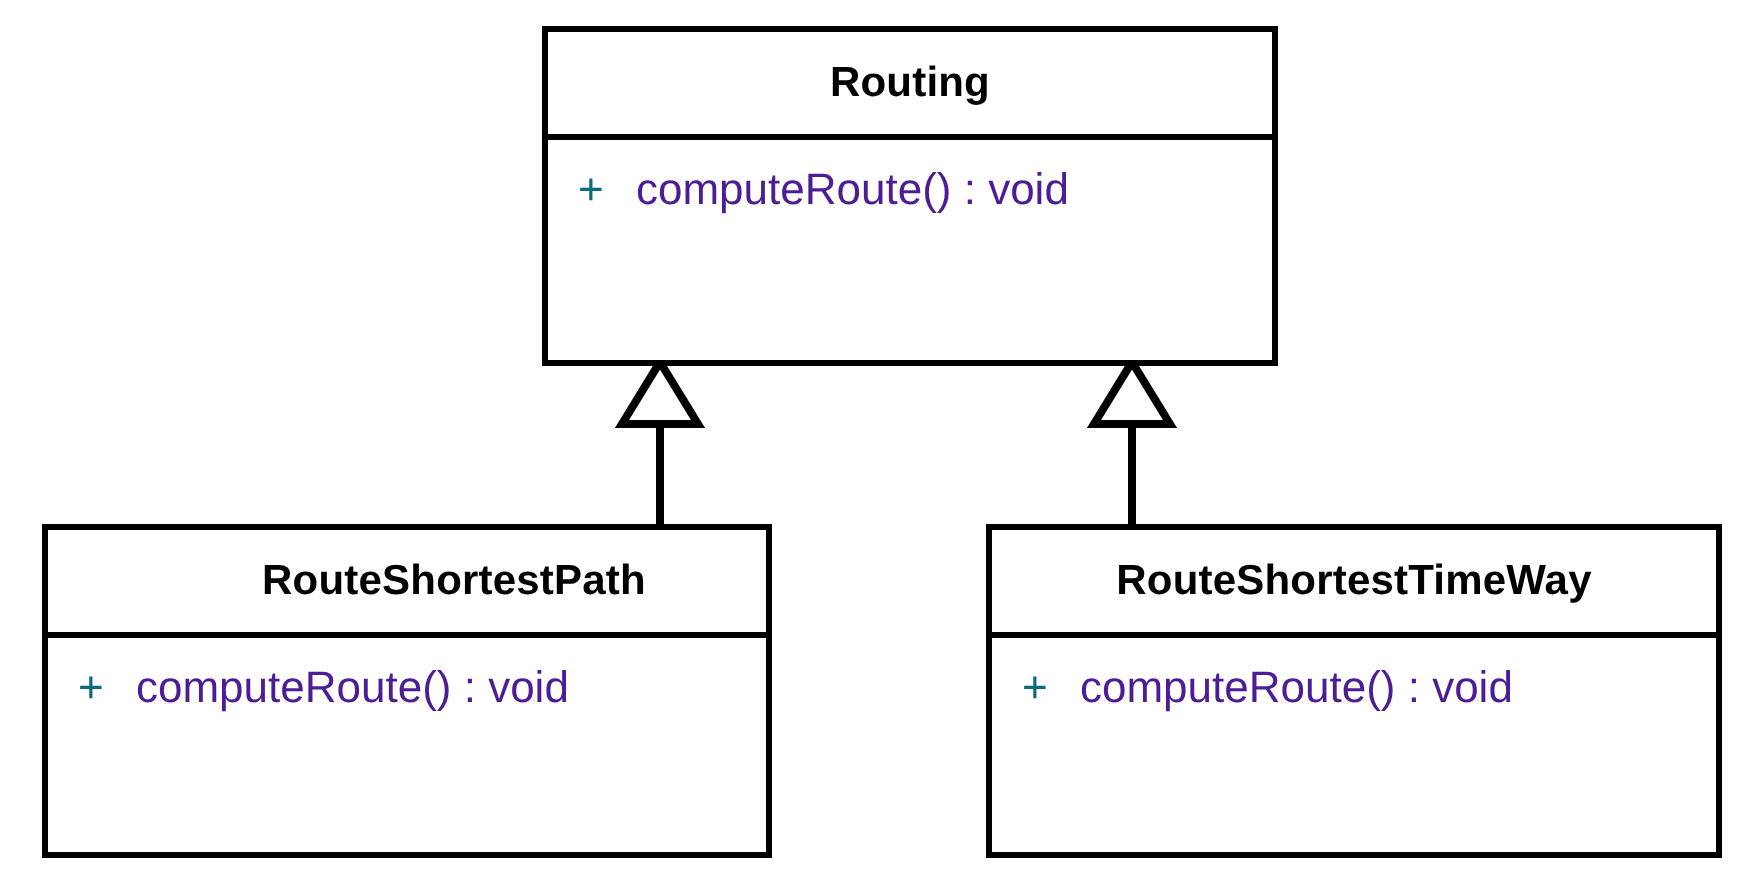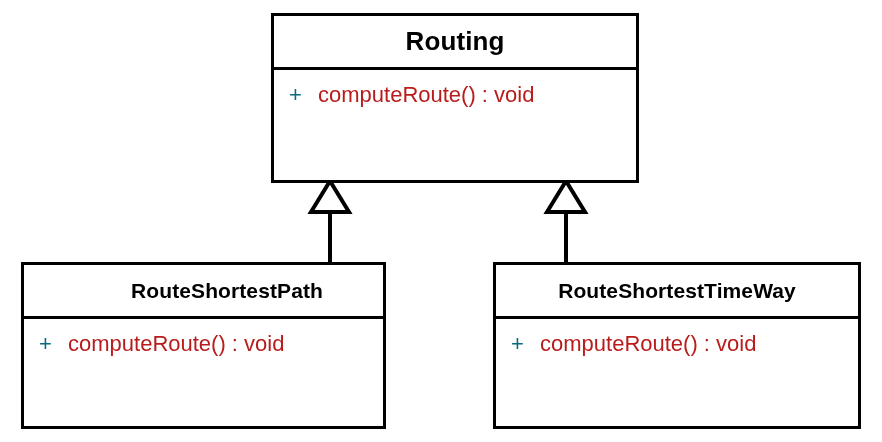--- a/index.html
+++ b/index.html
@@ -57,32 +57,32 @@
     color: #0a6a7e;
   }
   .member-vis {
     display: inline-block;
     width: 44px;
     padding-left: 15px;
     box-sizing: border-box;
     color: #0a6a7e;
   }
   .member-sig {
-    color: #b91c1c;
+    color: #4c1d95;
   }
 
   
   #box-routing {
     left: 271px;
     top: 13px;
     width: 368px;
     height: 170px;
   }
   #box-routing .uml-header { height: 54px; }
-  #box-routing .uml-title  { font-size: 26px; }
+  #box-routing .uml-title  { font-size: 21px; }
   #box-routing .uml-member { font-size: 22px; }
 
   #box-shortest-path {
     left: 21px;
     top: 262px;
     width: 365px;
     height: 167px;
   }
   #box-shortest-path .uml-header { height: 54px; }
   #box-shortest-path .uml-title  { font-size: 21px; padding-left: 47px; }

